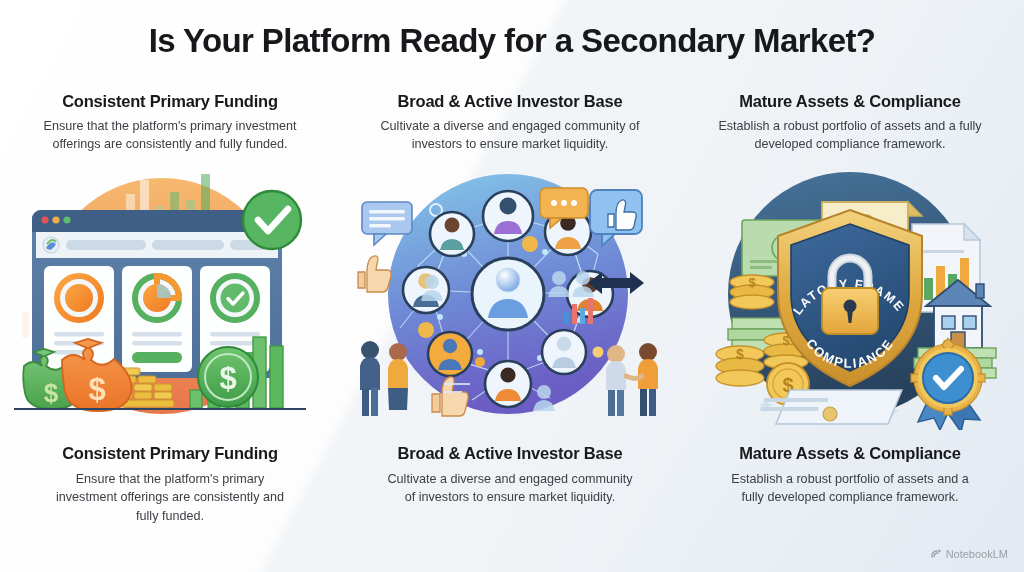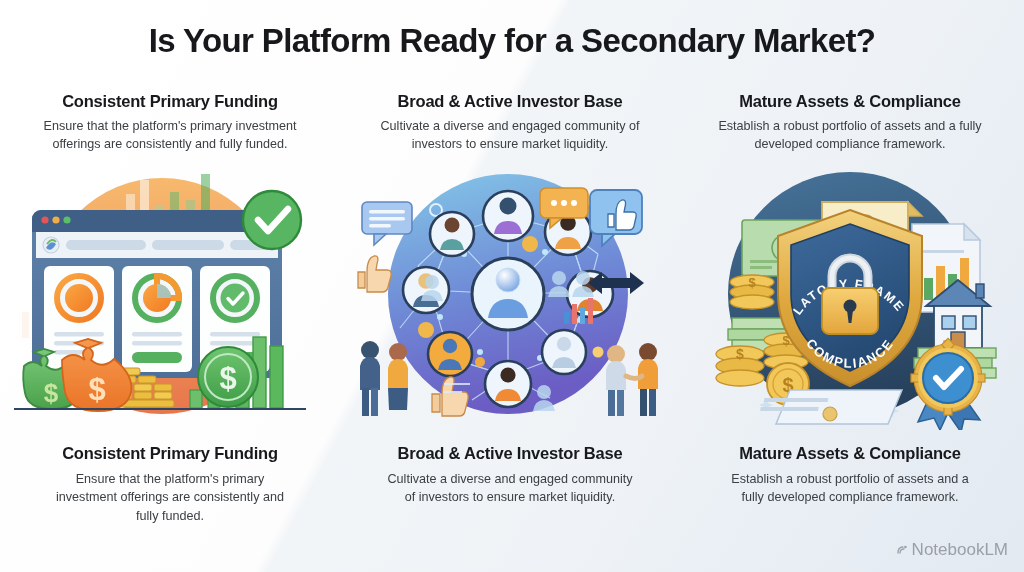--- a/index.html
+++ b/index.html
@@ -50,21 +50,21 @@
   .f-title{
     font-size:16.5px;font-weight:700;color:#17191c;letter-spacing:-.2px;
     margin-bottom:7px;
   }
   .f-desc{
     font-size:12.6px;line-height:1.46;color:#3c4045;
     max-width:250px;margin:0 auto;
   }
   .wm{
     position:absolute;right:16px;bottom:12px;
-    font-size:17px;color:#9aa0a6;display:flex;align-items:center;gap:4px;
+    font-size:11px;color:#9aa0a6;display:flex;align-items:center;gap:4px;
   }
   svg{display:block;}
 </style>
 </head>
 <body>
 
 <div class="canvas"></div>
 <div class="sheen"></div>
 
 <div class="title">Is Your Platform Ready for a Secondary Market?</div>

